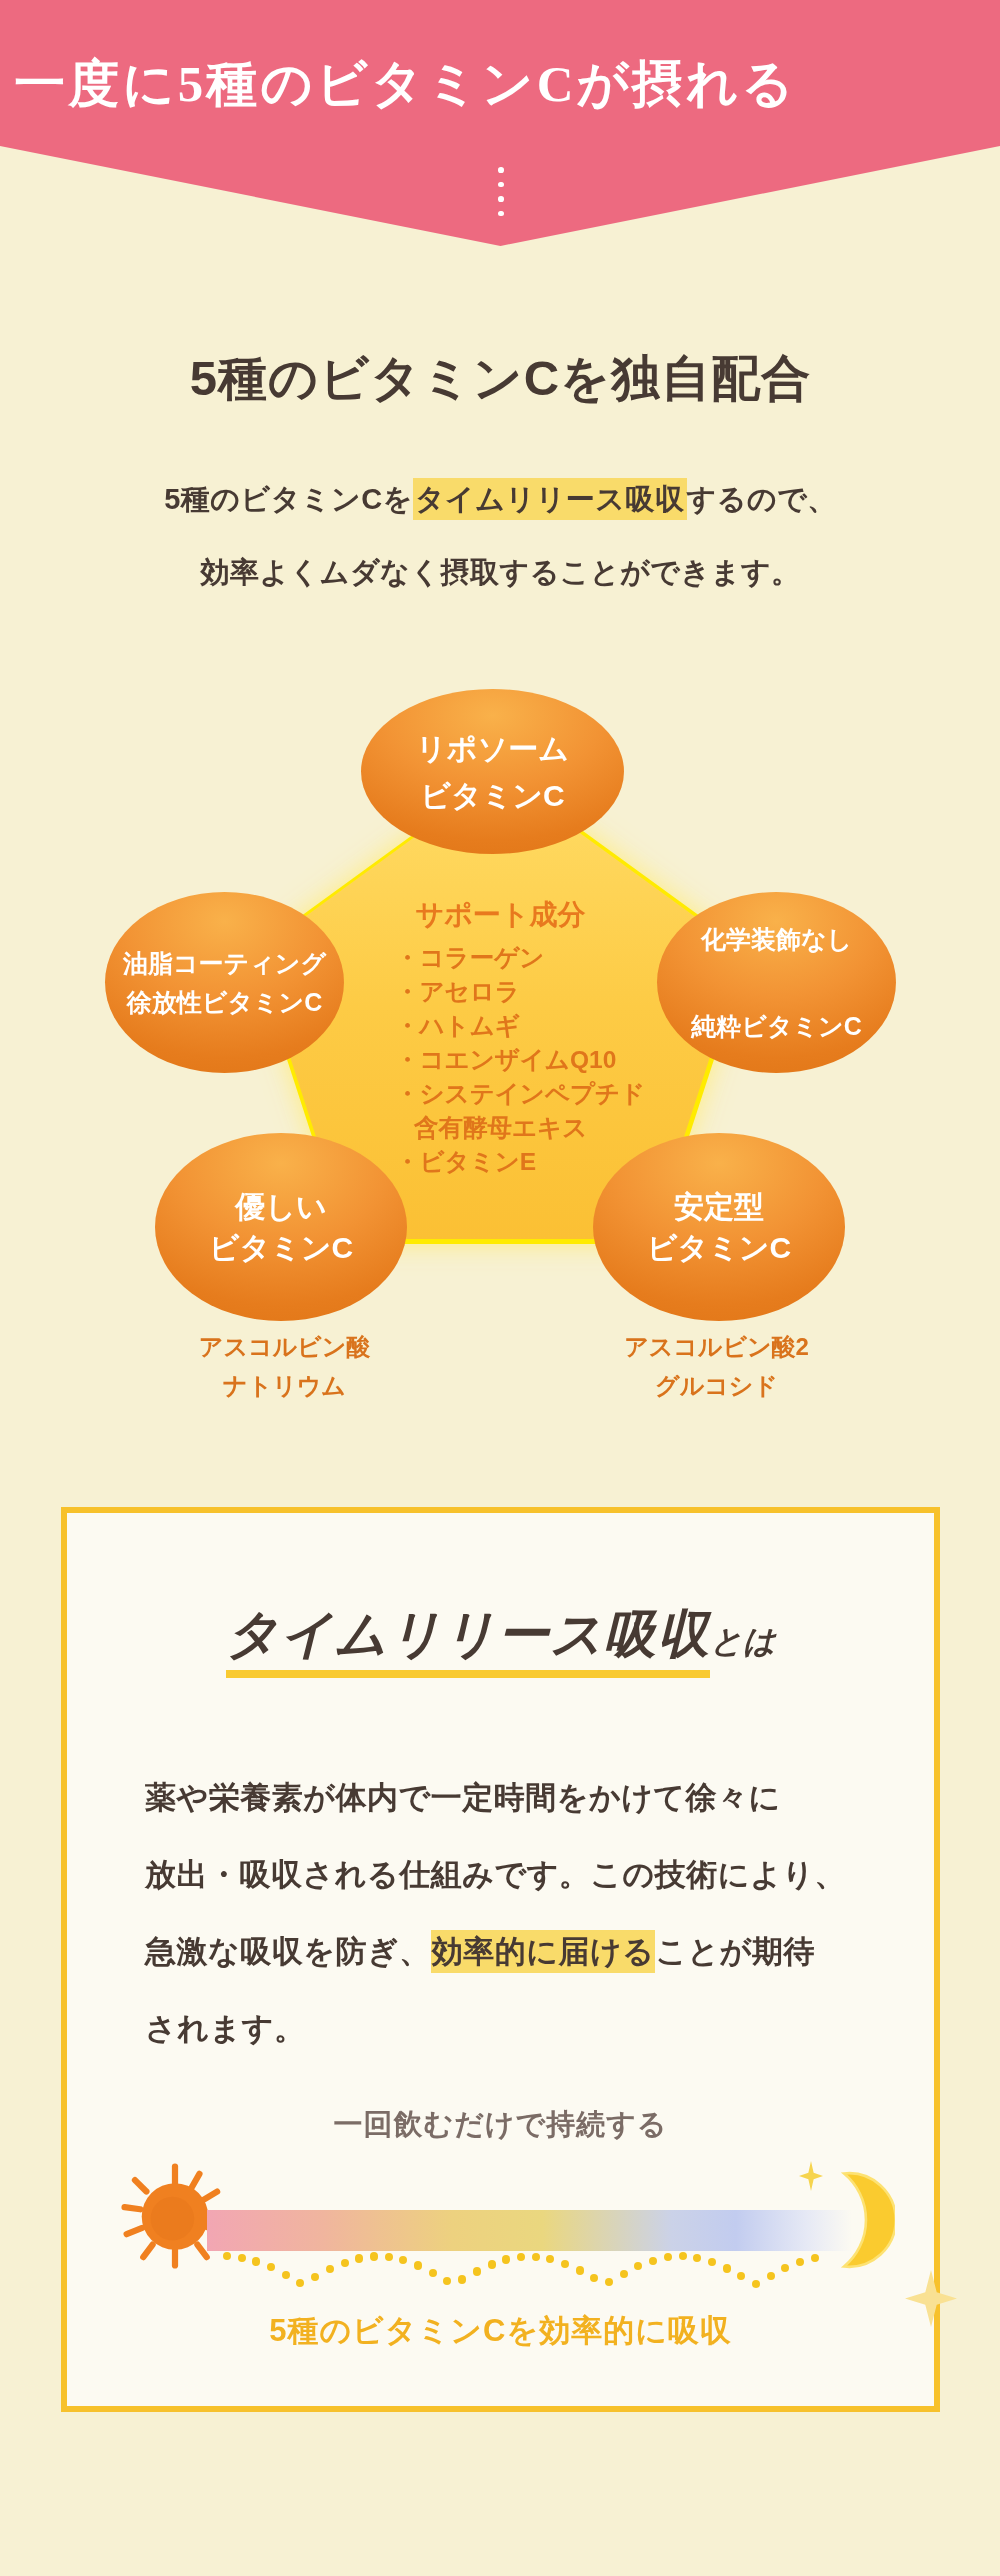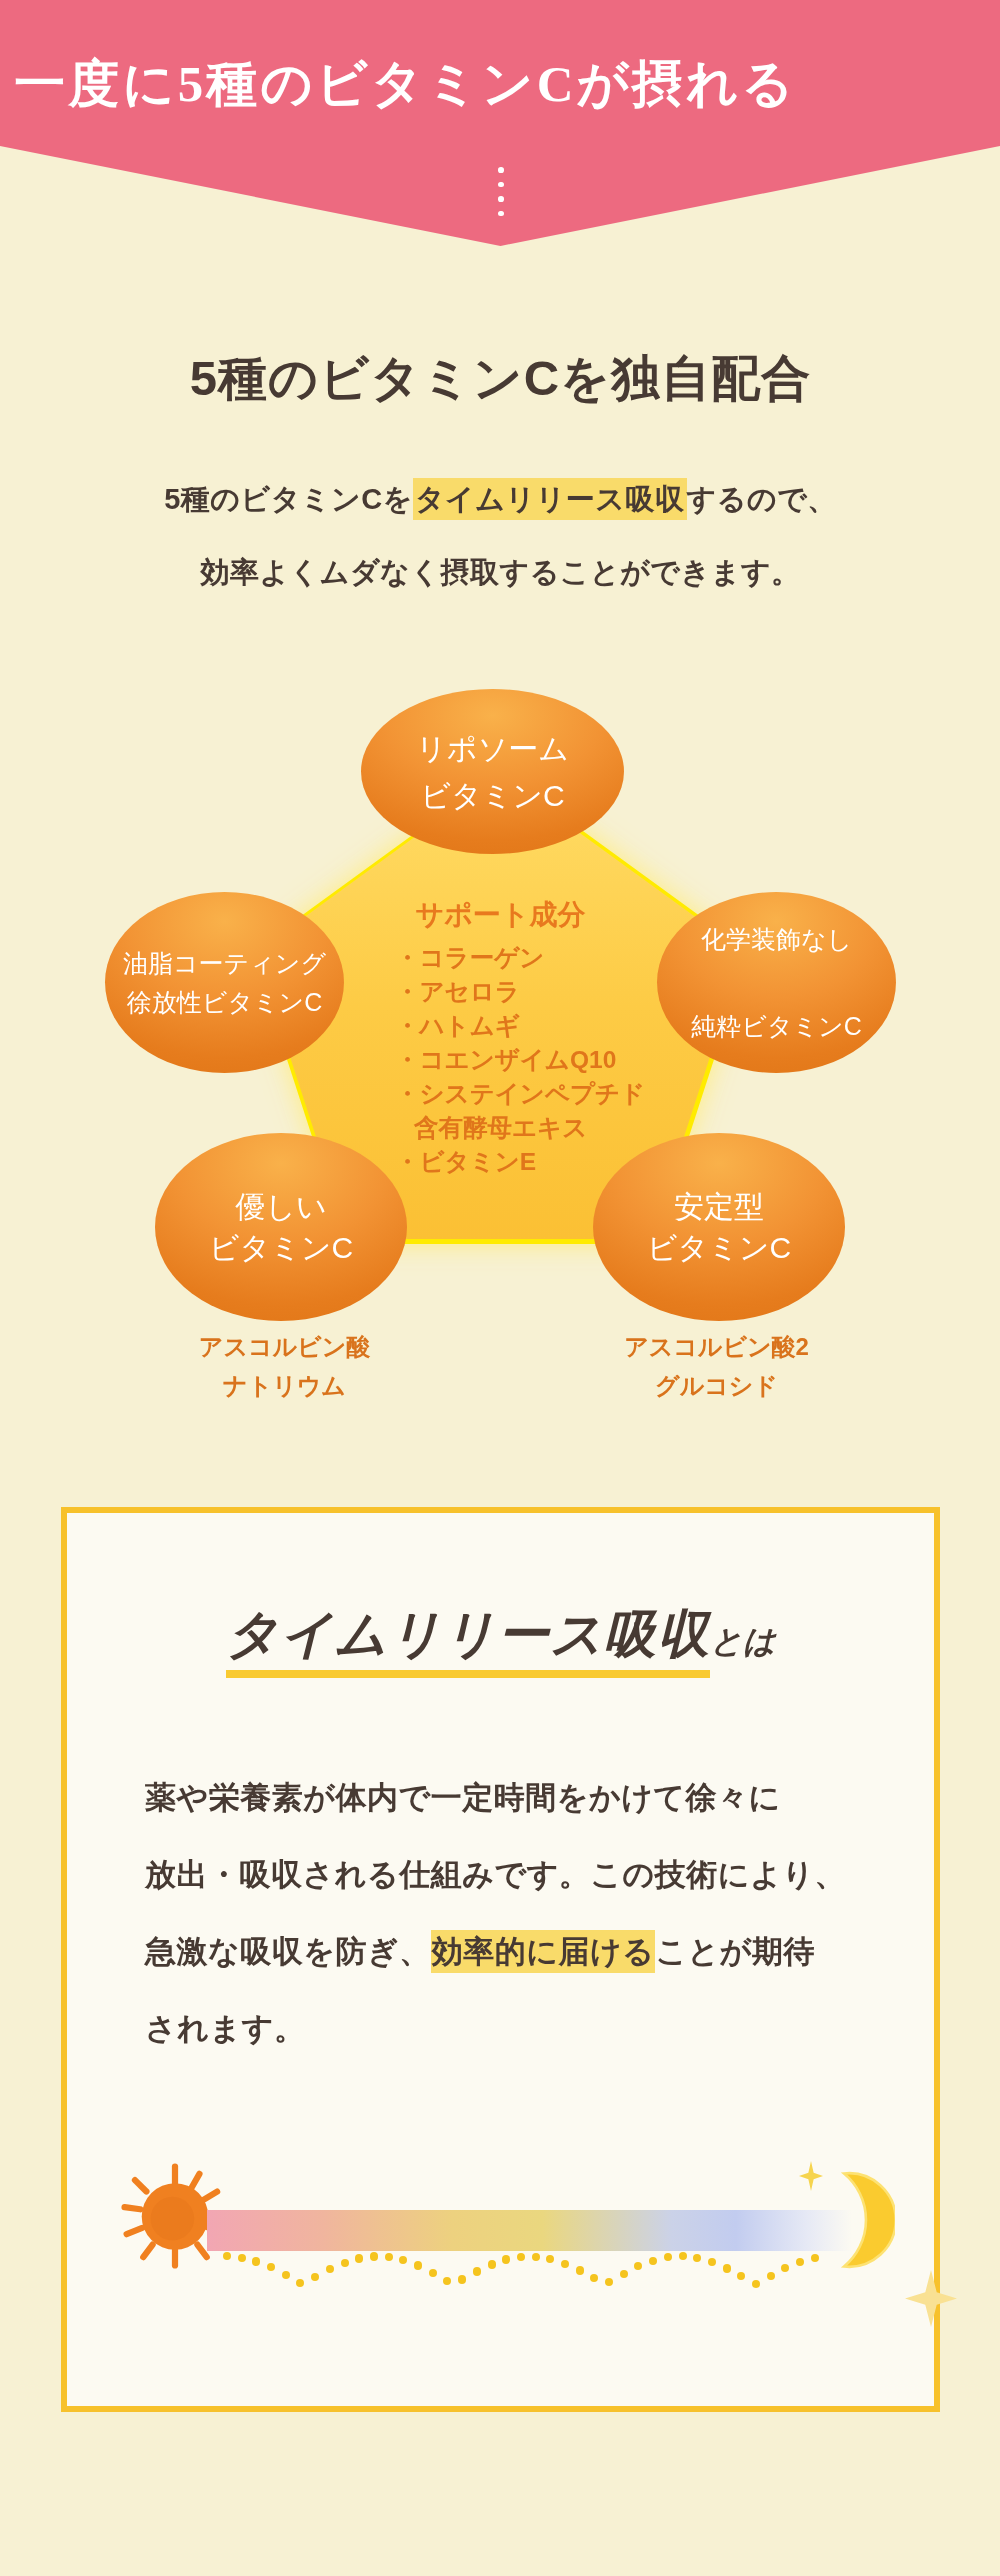--- a/index.html
+++ b/index.html
@@ -25,21 +25,21 @@
 
   
   .pentagon-wrap{left:0;top:0;filter:drop-shadow(0 0 13.5px rgba(255,236,120,0.92));}
   .penta{clip-path:polygon(50% 0%,100% 38.2%,80.9% 100%,19.1% 100%,0% 38.2%);}
   .penta-stroke{left:252px;top:771px;width:497px;height:473px;background:#FFEB00;}
   .penta-fill{left:256px;top:775px;width:488px;height:464px;
               background:linear-gradient(180deg,#FFDC66 0%,#FDCB45 50%,#FBC034 100%);}
 
   .bubble{border-radius:50%;display:flex;flex-direction:column;justify-content:center;align-items:center;
           background:radial-gradient(ellipse 105% 105% at 50% 16%,#F9B14A 0%,#F29334 40%,#E67C1D 72%,#DE7314 100%);
-          color:#FFFFFF;font-weight:400;text-align:center;}
+          color:#FFFFFF;font-weight:700;text-align:center;}
   .bubble-top{left:361px;top:689px;width:263px;height:165px;font-size:30px;line-height:47px;}
   .bubble-left{left:105px;top:892px;width:239px;height:181px;font-size:25px;line-height:39px;}
   .bubble-right{left:657px;top:892px;width:239px;height:181px;font-size:25px;line-height:39px;gap:48px;}
   .bubble-bl{left:155px;top:1133px;width:252px;height:188px;font-size:30px;line-height:41px;}
   .bubble-br{left:593px;top:1133px;width:252px;height:188px;font-size:30px;line-height:41px;}
 
   .support-title{left:344px;top:896px;width:313px;text-align:center;font-size:28px;font-weight:800;color:#E8791E;}
   .support-list{left:395px;top:941px;width:334px;}
   .support-item{font-size:24.5px;font-weight:700;color:#E0761B;line-height:34px;white-space:nowrap;}
   .support-item.cont{padding-left:19px;}
@@ -143,20 +143,21 @@
 
     <div class="abs card-par">
       <div class="pline">薬や栄養素が体内で一定時間をかけて徐々に</div>
       <div class="pline">放出・吸収される仕組みです。この技術により、</div>
       <div class="pline">
         <span>急激な吸収を防ぎ、</span><span class="hl">効率的に届ける</span><span>ことが期待</span>
       </div>
       <div class="pline">されます。</div>
     </div>
 
+    <div class="abs duration-caption">一回飲むだけで持続する</div>
 
     <svg class="abs sun" viewBox="0 0 250 250">
       <g stroke="#F08020" stroke-width="12" stroke-linecap="round">
         <line x1="125" y1="30" x2="125" y2="62"></line>
         <line x1="172" y1="44" x2="156" y2="72"></line>
         <line x1="206" y1="78" x2="178" y2="95"></line>
         <line x1="214" y1="158" x2="186" y2="146"></line>
         <line x1="186" y1="204" x2="168" y2="180"></line>
         <line x1="125" y1="220" x2="125" y2="190"></line>
         <line x1="64" y1="204" x2="82" y2="180"></line>
@@ -213,16 +214,17 @@
         <span style="left: 485px; top: 11px;"></span>
         <span style="left: 500px; top: 17.3px;"></span>
         <span style="left: 514px; top: 25px;"></span>
         <span style="left: 529px; top: 33px;"></span>
         <span style="left: 544px; top: 25px;"></span>
         <span style="left: 558px; top: 17px;"></span>
         <span style="left: 573px; top: 11px;"></span>
         <span style="left: 588px; top: 6.9px;"></span>
       </div>
 
+    <div class="abs bottom-caption">5種のビタミンCを効率的に吸収</div>
   </div>
 
 </div>
 
 
 </body></html>

